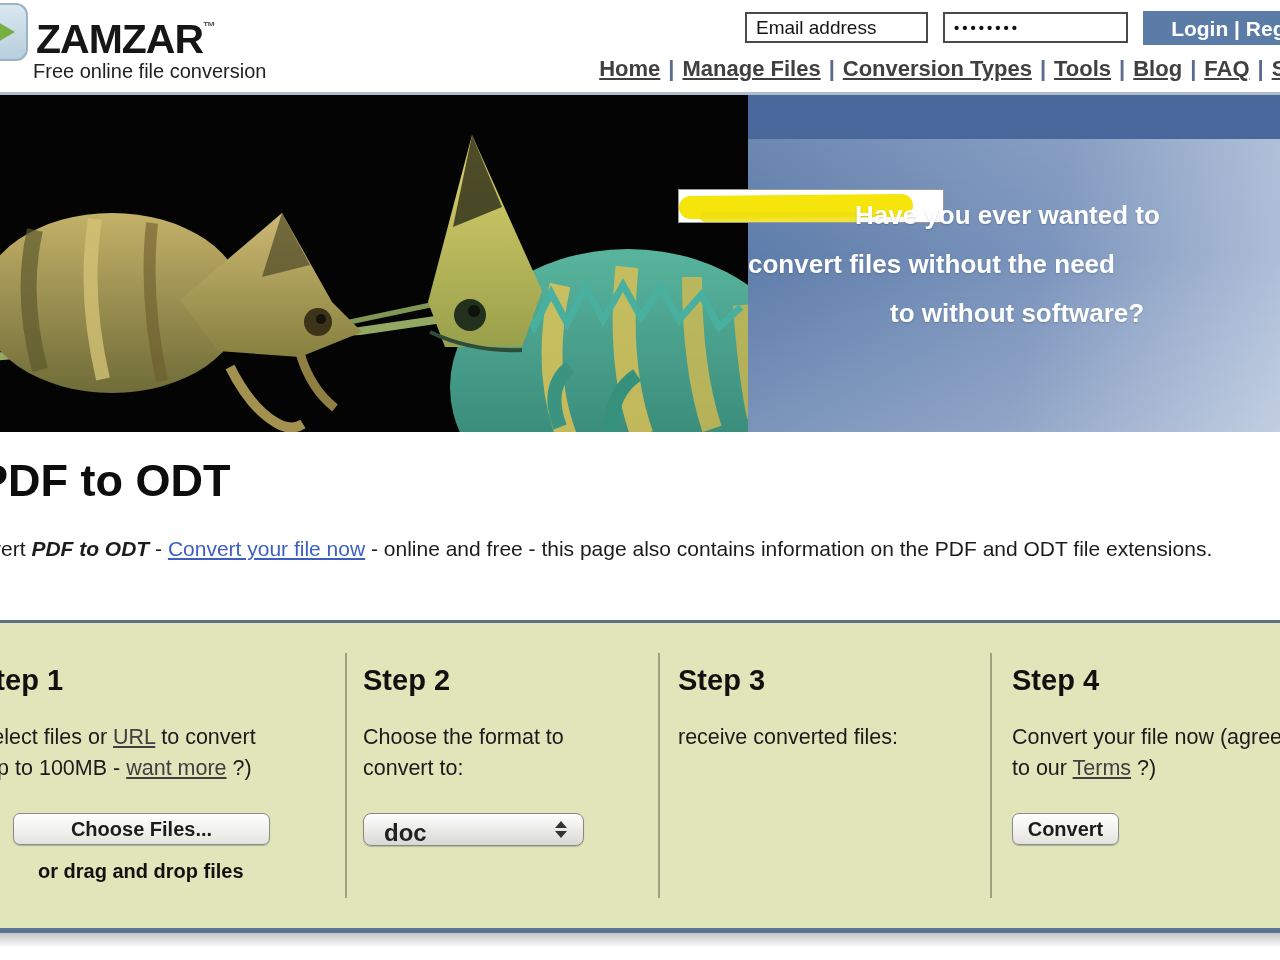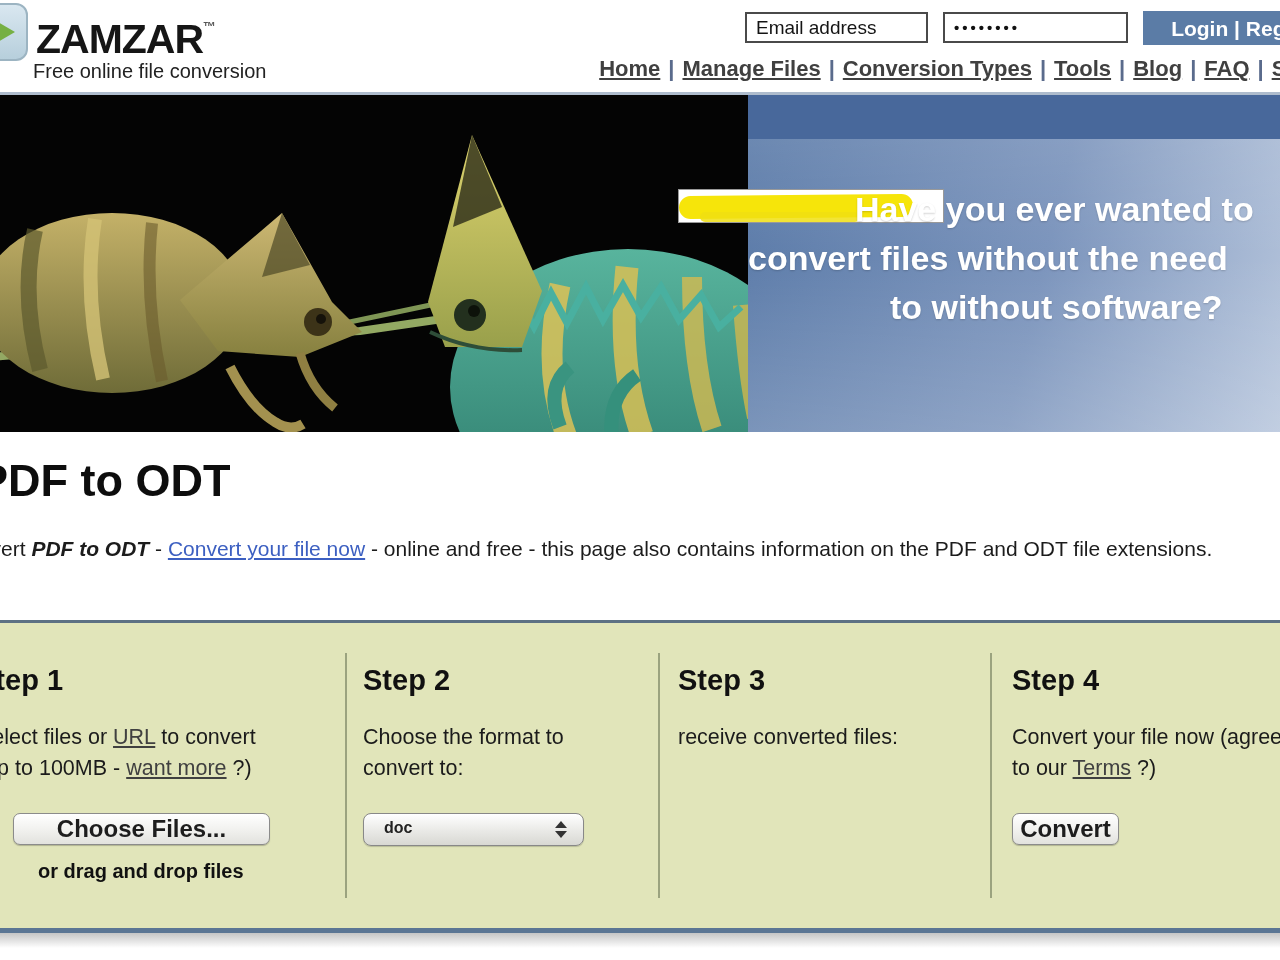--- a/index.html
+++ b/index.html
@@ -37,22 +37,22 @@
   .nav-sep { color:#5a6b8c; padding:0 8px; font-weight:bold; }
 
   
   .hero { position:absolute; left:0; top:95px; width:1280px; height:337px; }
   .hero-photo { position:absolute; left:0; top:0; width:748px; height:337px; background:#040404; overflow:hidden; }
   .hero-banner { position:absolute; left:748px; top:0; width:532px; height:337px;
     background:linear-gradient(103deg,#5a7aa8 0%,#7b94bc 55%,#b6c5dc 100%); overflow:visible; }
   .hero-banner-topband { position:absolute; left:0; top:0; width:532px; height:44px; background:#48689b; }
   .hero-banner::after { content:""; position:absolute; left:0; right:0; top:44px; bottom:0;
     background:linear-gradient(180deg, rgba(255,255,255,0.10), rgba(255,255,255,0) 40%, rgba(255,255,255,0.16) 100%); }
-  .hero-headline { position:absolute; left:0; top:90px; width:532px; color:#fff; font-weight:bold;
-    font-size:34px; line-height:49px; text-shadow:0 1px 2px rgba(0,0,0,0.18); z-index:2; }
+  .hero-headline { position:absolute; left:0; top:96px; width:532px; color:#fff; font-weight:bold;
+    font-size:26px; line-height:49px; text-shadow:0 1px 2px rgba(0,0,0,0.18); z-index:2; }
   .hero-line { white-space:nowrap; }
   .hero-line1 { margin-left:107px; }
   .hero-line2 { }
   .hero-line3 { margin-left:142px; }
 
   
   .page-title { position:absolute; left:-22px; top:455px; font-size:45px; font-weight:bold; color:#0d0d0d; white-space:nowrap; }
   .intro { position:absolute; left:-48px; top:537px; font-size:21px; color:#1c1c1c; white-space:nowrap; }
   .intro-em { font-weight:bold; font-style:italic; }
   .intro-link { color:#3c5fc1; text-decoration:underline; cursor:pointer; }
@@ -70,29 +70,29 @@
   .step-text .line { white-space:nowrap; }
   .step-link { color:#404040; text-decoration:underline; cursor:pointer; }
 
   .s1-title { left:-24px; } .s1-text { left:-22px; }
   .s2-title, .s2-text { left:363px; }
   .s3-title, .s3-text { left:678px; }
   .s4-title, .s4-text { left:1012px; }
 
   .ui-button { position:absolute; border:1px solid #8b8b8b; border-radius:7px;
     background:linear-gradient(180deg,#ffffff,#efefec 60%,#e2e2de); box-shadow:0 1px 1px rgba(0,0,0,0.22);
-    font-family:"Liberation Sans", sans-serif; font-size:24px; font-weight:bold; color:#1d1d1d; cursor:pointer; }
+    font-family:"Liberation Sans", sans-serif; font-size:20px; font-weight:bold; color:#1d1d1d; cursor:pointer; }
   .choose-files-button { left:13px; top:190px; width:257px; height:32px; }
   .convert-button { left:1012px; top:190px; width:107px; height:32px; }
   .drag-note { position:absolute; left:38px; top:237px; font-size:20px; font-weight:bold; color:#111; white-space:nowrap; }
 
   .format-select { position:absolute; left:363px; top:190px; width:221px; height:33px; border:1px solid #888;
     border-radius:8px; background:linear-gradient(180deg,#ffffff,#e9e9e6 55%,#d8d8d3);
     box-shadow:0 1px 1px rgba(0,0,0,0.18); cursor:pointer; }
-  .format-value { position:absolute; left:20px; top:5px; font-size:16px; font-weight:bold; color:#222; }
+  .format-value { position:absolute; left:20px; top:5px; font-size:24px; font-weight:bold; color:#222; }
   .select-arrows { position:absolute; right:16px; top:7px; }
   .arrow-up { width:0; height:0; border-left:6px solid transparent; border-right:6px solid transparent;
     border-bottom:7px solid #333; margin-bottom:3px; }
   .arrow-down { width:0; height:0; border-left:6px solid transparent; border-right:6px solid transparent;
     border-top:7px solid #333; }
 
   .email-field { position:absolute; left:678px; top:189px; width:266px; height:34px; background:#fff;
     border:1px solid #999; font-family:"Liberation Sans", sans-serif; font-size:19px; padding:0 6px; outline:none; }
   .redaction { position:absolute; left:679px; top:195px; width:234px; height:23px; background:#f6e50a;
     border-radius:12px; transform:rotate(-0.6deg); }

